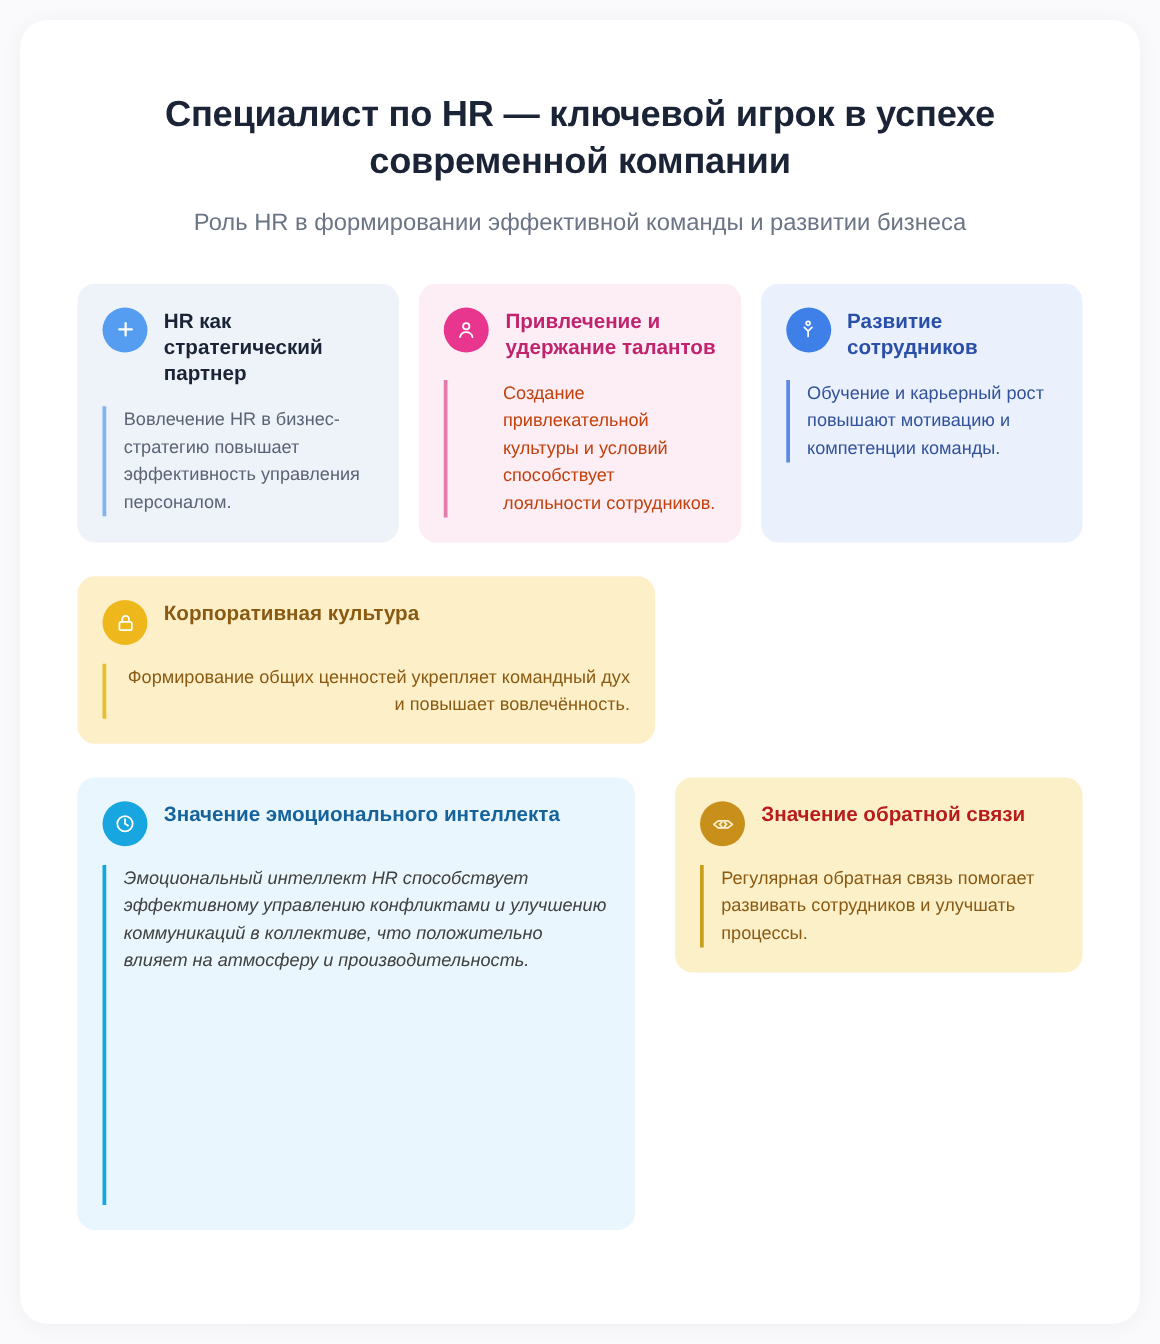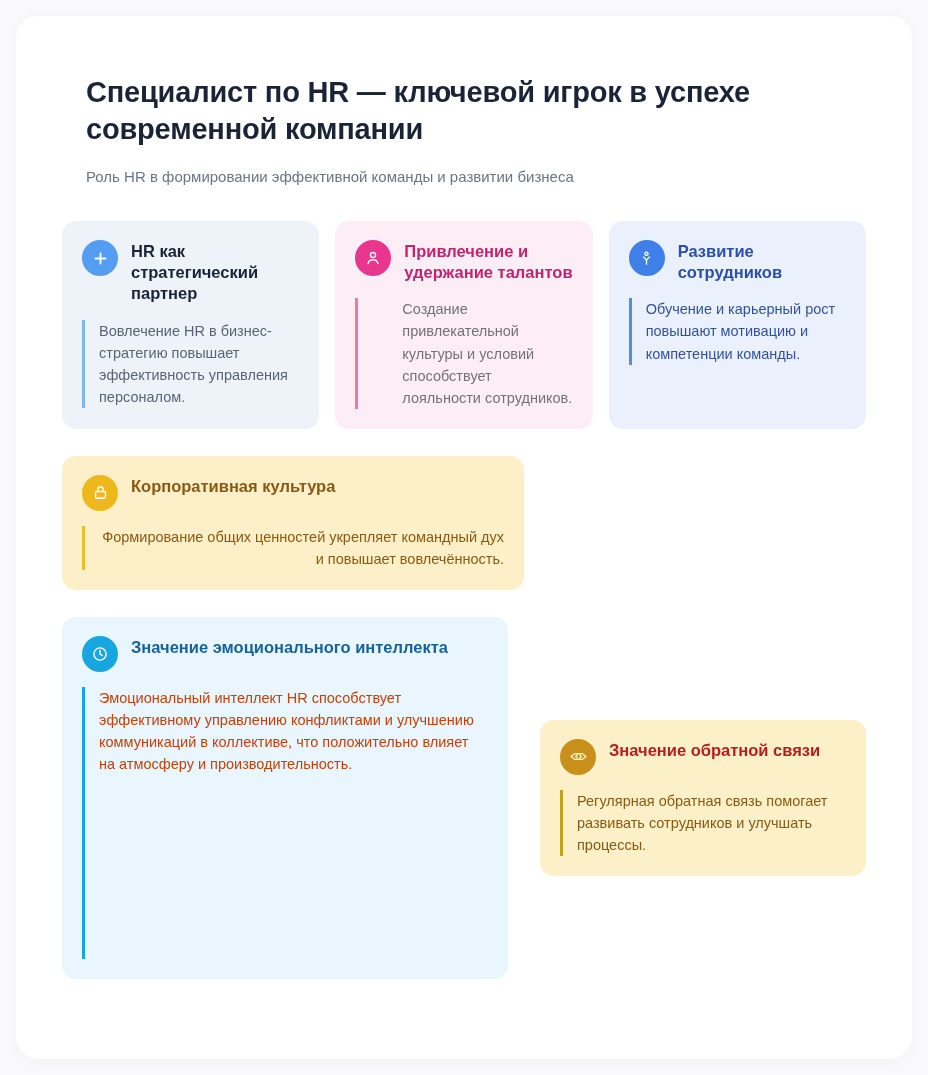--- a/index.html
+++ b/index.html
@@ -16,45 +16,45 @@
     position: absolute;
     left: 16px; top: 16px;
     width: 896px; height: 1043px;
     background: #ffffff;
     border-radius: 22px;
     box-shadow: 0 2px 18px rgba(30, 35, 60, 0.045);
     overflow: hidden;
   }
 
   
-  .header { padding: 58px 70px 0 70px; text-align: left; }
+  .header { padding: 58px 70px 0 70px; text-align: center; }
 
   .title {
     font-size: 29px;
     font-weight: bold;
     line-height: 1.28;
     color: #1b2436;
     letter-spacing: -0.2px;
   }
 
   .subtitle {
     margin-top: 18px;
-    font-size: 15px;
+    font-size: 19px;
     font-weight: 400;
     color: #6b7585;
     line-height: 1.4;
   }
 
   
   .cards { position: relative; margin-top: 34px; padding: 0 46px; }
 
   .row { display: flex; }
   .row-1 { gap: 16px; }
   .row-2 { gap: 20px; margin-top: 27px; }
-  .row-3 { gap: 32px; margin-top: 27px; align-items: center; }
+  .row-3 { gap: 32px; margin-top: 27px; align-items: flex-start; }
 
   .card {
     border-radius: 14px;
     padding: 18px 20px 20px 20px;
     position: relative;
   }
 
   .card-head { display: flex; align-items: flex-start; gap: 13px; }
 
   .badge {
@@ -122,21 +122,21 @@
       <div class="card w-third" style="background: rgb(253, 238, 245);">
         <div class="card-head">
           <div class="badge" style="background: rgb(232, 54, 143); color: rgb(255, 255, 255);">
             <svg width="18" height="18" viewBox="0 0 24 24" fill="none" stroke="currentColor" stroke-width="1.9" stroke-linecap="round">
               <circle cx="12" cy="8" r="3.4"></circle>
                 <path d="M5.4 19.5a6.8 6.8 0 0 1 13.2 0"></path>
             </svg>
           </div>
           <div class="card-title" style="color: rgb(192, 36, 110);">Привлечение и удержание талантов</div>
         </div>
-        <div class="card-body" style="color: #737373; border-left-color: rgb(229, 123, 171); padding-left: 44px;">Создание привлекательной культуры и условий способствует лояльности сотрудников.</div>
+        <div class="card-body" style="color: #c2410c; border-left-color: rgb(229, 123, 171); padding-left: 44px;">Создание привлекательной культуры и условий способствует лояльности сотрудников.</div>
       </div>
 
       <div class="card w-third" style="background: rgb(234, 241, 253);">
         <div class="card-head">
           <div class="badge" style="background: rgb(63, 127, 232); color: rgb(255, 255, 255);">
             <svg width="17" height="17" viewBox="0 0 24 24" fill="none" stroke="currentColor" stroke-width="1.9" stroke-linecap="round">
               <circle cx="12" cy="5.2" r="2.2"></circle>
                 <path d="M12 20v-6"></path>
                 <path d="M12 14l-4.3-4.3M12 14l4.3-4.3"></path>
             </svg>
@@ -171,21 +171,21 @@
       <div class="card w-left tall" style="background: rgb(234, 246, 253);">
         <div class="card-head">
           <div class="badge" style="background: rgb(24, 166, 224); color: rgb(255, 255, 255);">
             <svg width="18" height="18" viewBox="0 0 24 24" fill="none" stroke="currentColor" stroke-width="1.9" stroke-linecap="round">
               <circle cx="12" cy="12" r="8.2"></circle>
                 <path d="M12 7.2V12l3.3 2"></path>
             </svg>
           </div>
           <div class="card-title" style="color: rgb(22, 99, 155);">Значение эмоционального интеллекта</div>
         </div>
-        <div class="card-body" style="color: #c2410c; border-left-color: rgb(19, 166, 226);">Эмоциональный интеллект HR способствует эффективному управлению конфликтами и улучшению коммуникаций в коллективе, что положительно влияет на атмосферу и производительность.</div>
+        <div class="card-body" style="color: #404040; border-left-color: rgb(19, 166, 226); font-style: italic;">Эмоциональный интеллект HR способствует эффективному управлению конфликтами и улучшению коммуникаций в коллективе, что положительно влияет на атмосферу и производительность.</div>
       </div>
 
       <div style="display:flex; flex-direction:column; gap:20px;">
 
 
         <div class="card w-right" style="background: rgb(252, 240, 201);">
           <div class="card-head">
             <div class="badge" style="background: rgb(200, 144, 26); color: rgb(253, 243, 210);">
               <svg width="19" height="19" viewBox="0 0 24 24" fill="none" stroke="currentColor" stroke-width="1.7" stroke-linecap="round" stroke-linejoin="round">
                 <path d="M2.6 12L7 8.4h10L21.4 12 17 15.6H7z"></path>

